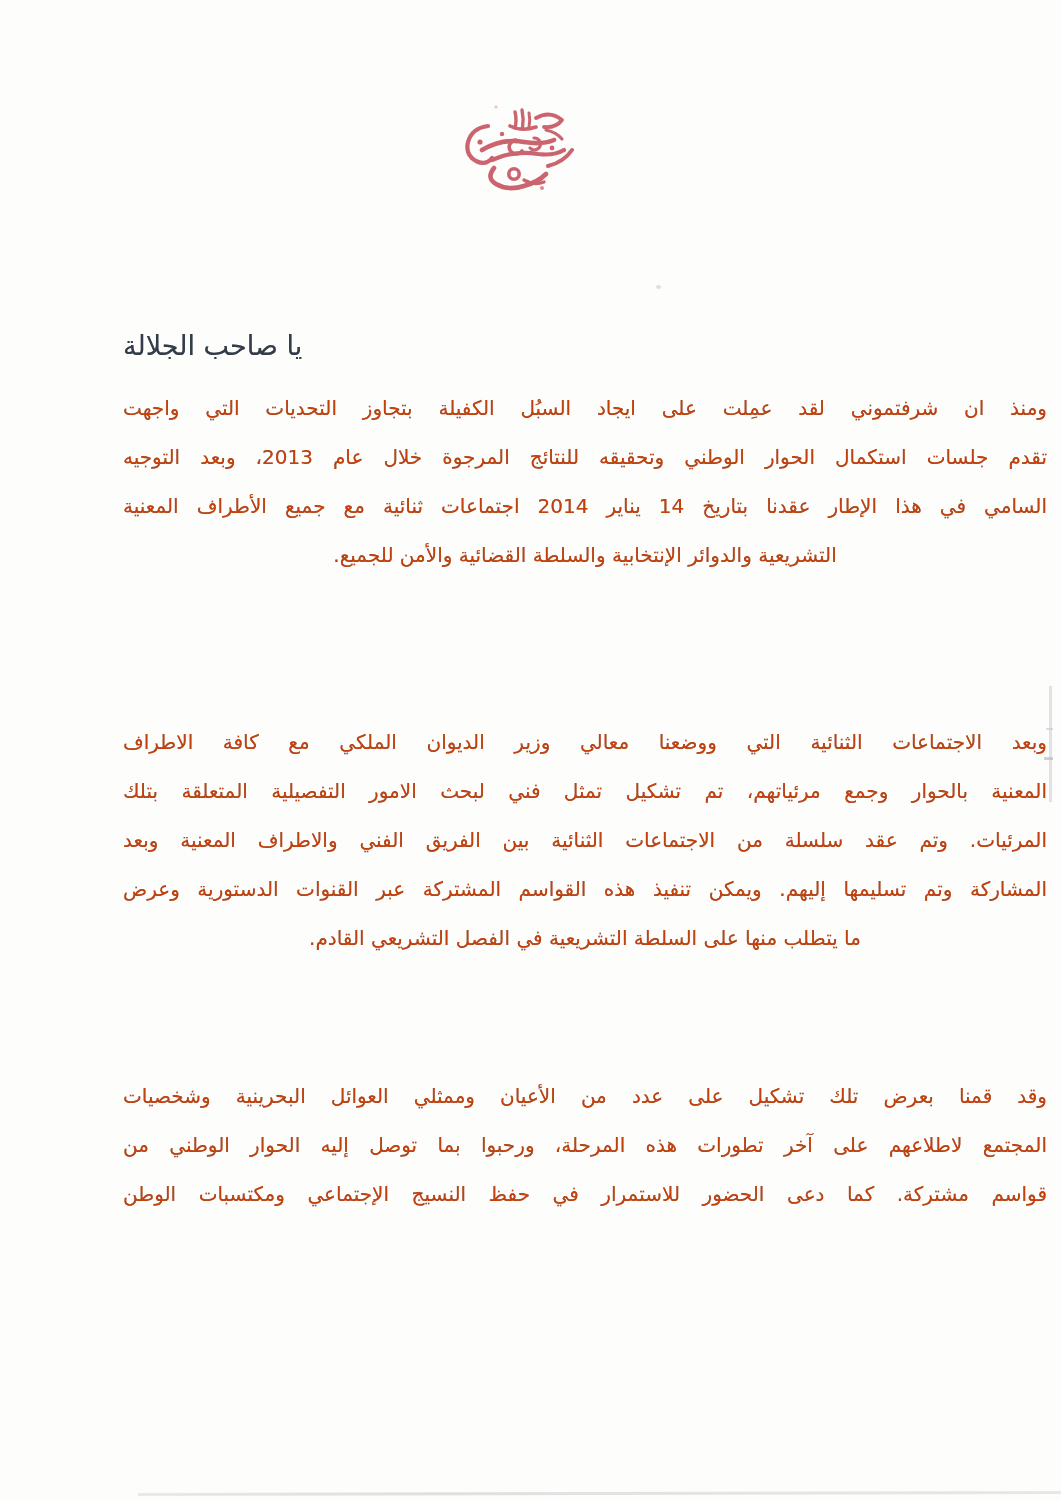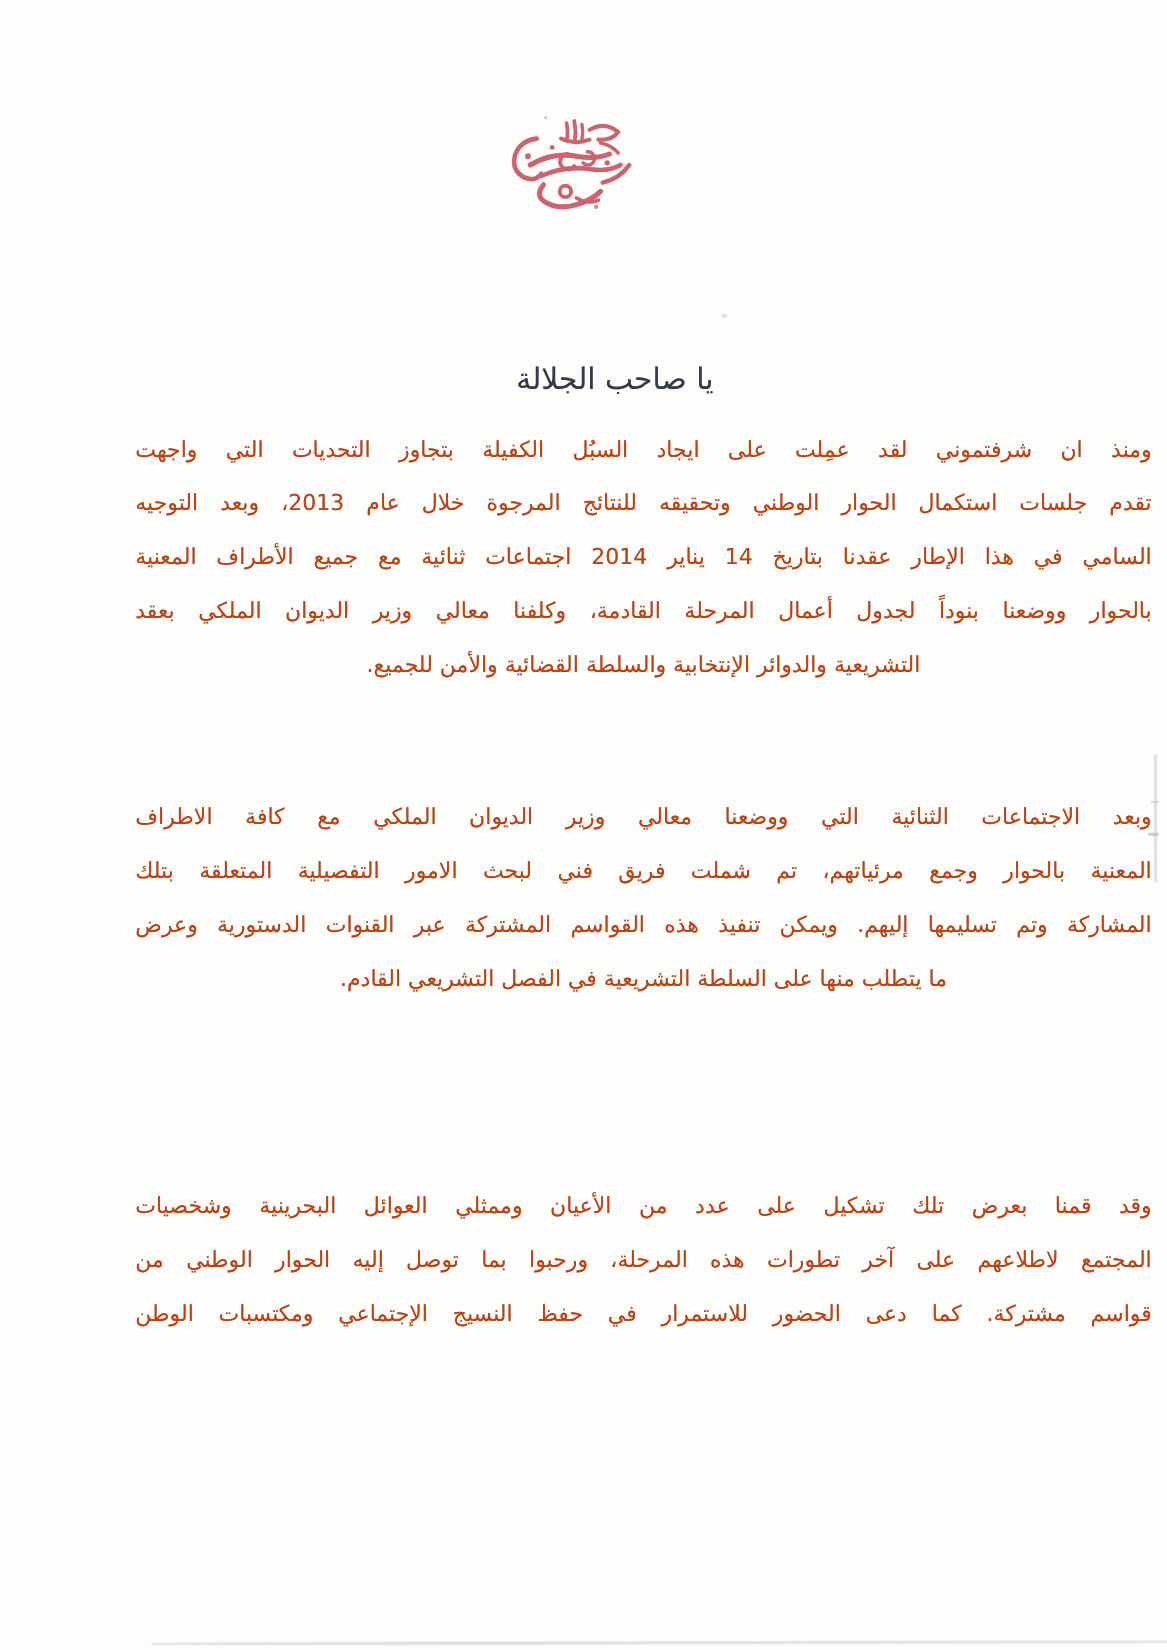--- a/index.html
+++ b/index.html
@@ -29,21 +29,21 @@
   }
   
   .heading {
     position: absolute;
     left: 123px;
     top: 330px;
     width: 924px;
     box-sizing: border-box;
     padding-right: 52px;
     direction: rtl;
-    text-align: center;
+    text-align: left;
     font-size: 27px;
     color: #343c4a;
     letter-spacing: 0.5px;
     text-shadow: 0 0 0.6px rgba(52,60,74,0.55);
   }
   
   .para {
     position: absolute;
     left: 123px;
     width: 924px;
@@ -151,27 +151,27 @@
       <circle cx="84" cy="84" r="2" fill="#c5505b" stroke="none" opacity="0.75"></circle>
     </g>
   </svg>
 
   <div class="heading">يا صاحب الجلالة</div>
 
   <div class="para para-1">
     <div class="tline">ومنذ ان شرفتموني لقد عمِلت على ايجاد السبُل الكفيلة بتجاوز التحديات التي واجهت</div>
     <div class="tline">تقدم جلسات استكمال الحوار الوطني وتحقيقه للنتائج المرجوة خلال عام 2013، وبعد التوجيه</div>
     <div class="tline">السامي في هذا الإطار عقدنا بتاريخ 14 يناير 2014 اجتماعات ثنائية مع جميع الأطراف المعنية</div>
-    <div class="tline">بالحوار ووضعنا بنوداً لجدول أعمال المرحلة القادمة، وكلفنا معالي وزير الديوان الملكي بعقد</div>
     <div class="tline last">التشريعية والدوائر الإنتخابية والسلطة القضائية والأمن للجميع.</div>
   </div>
 
   <div class="para para-2">
     <div class="tline">وبعد الاجتماعات الثنائية التي ووضعنا معالي وزير الديوان الملكي مع كافة الاطراف</div>
-    <div class="tline">المعنية بالحوار وجمع مرئياتهم، تم شملت فريق فني لبحث الامور التفصيلية المتعلقة بتلك</div>
+    <div class="tline">المعنية بالحوار وجمع مرئياتهم، تم تشكيل تمثل فني لبحث الامور التفصيلية المتعلقة بتلك</div>
+    <div class="tline">المرئيات. وتم عقد سلسلة من الاجتماعات الثنائية بين الفريق الفني والاطراف المعنية وبعد</div>
     <div class="tline">المشاركة وتم تسليمها إليهم. ويمكن تنفيذ هذه القواسم المشتركة عبر القنوات الدستورية وعرض</div>
     <div class="tline last">ما يتطلب منها على السلطة التشريعية في الفصل التشريعي القادم.</div>
   </div>
 
   <div class="para para-3">
     <div class="tline">وقد قمنا بعرض تلك تشكيل على عدد من الأعيان وممثلي العوائل البحرينية وشخصيات</div>
     <div class="tline">المجتمع لاطلاعهم على آخر تطورات هذه المرحلة، ورحبوا بما توصل إليه الحوار الوطني من</div>
     <div class="tline">قواسم مشتركة. كما دعى الحضور للاستمرار في حفظ النسيج الإجتماعي ومكتسبات الوطن</div>
   </div>
 

